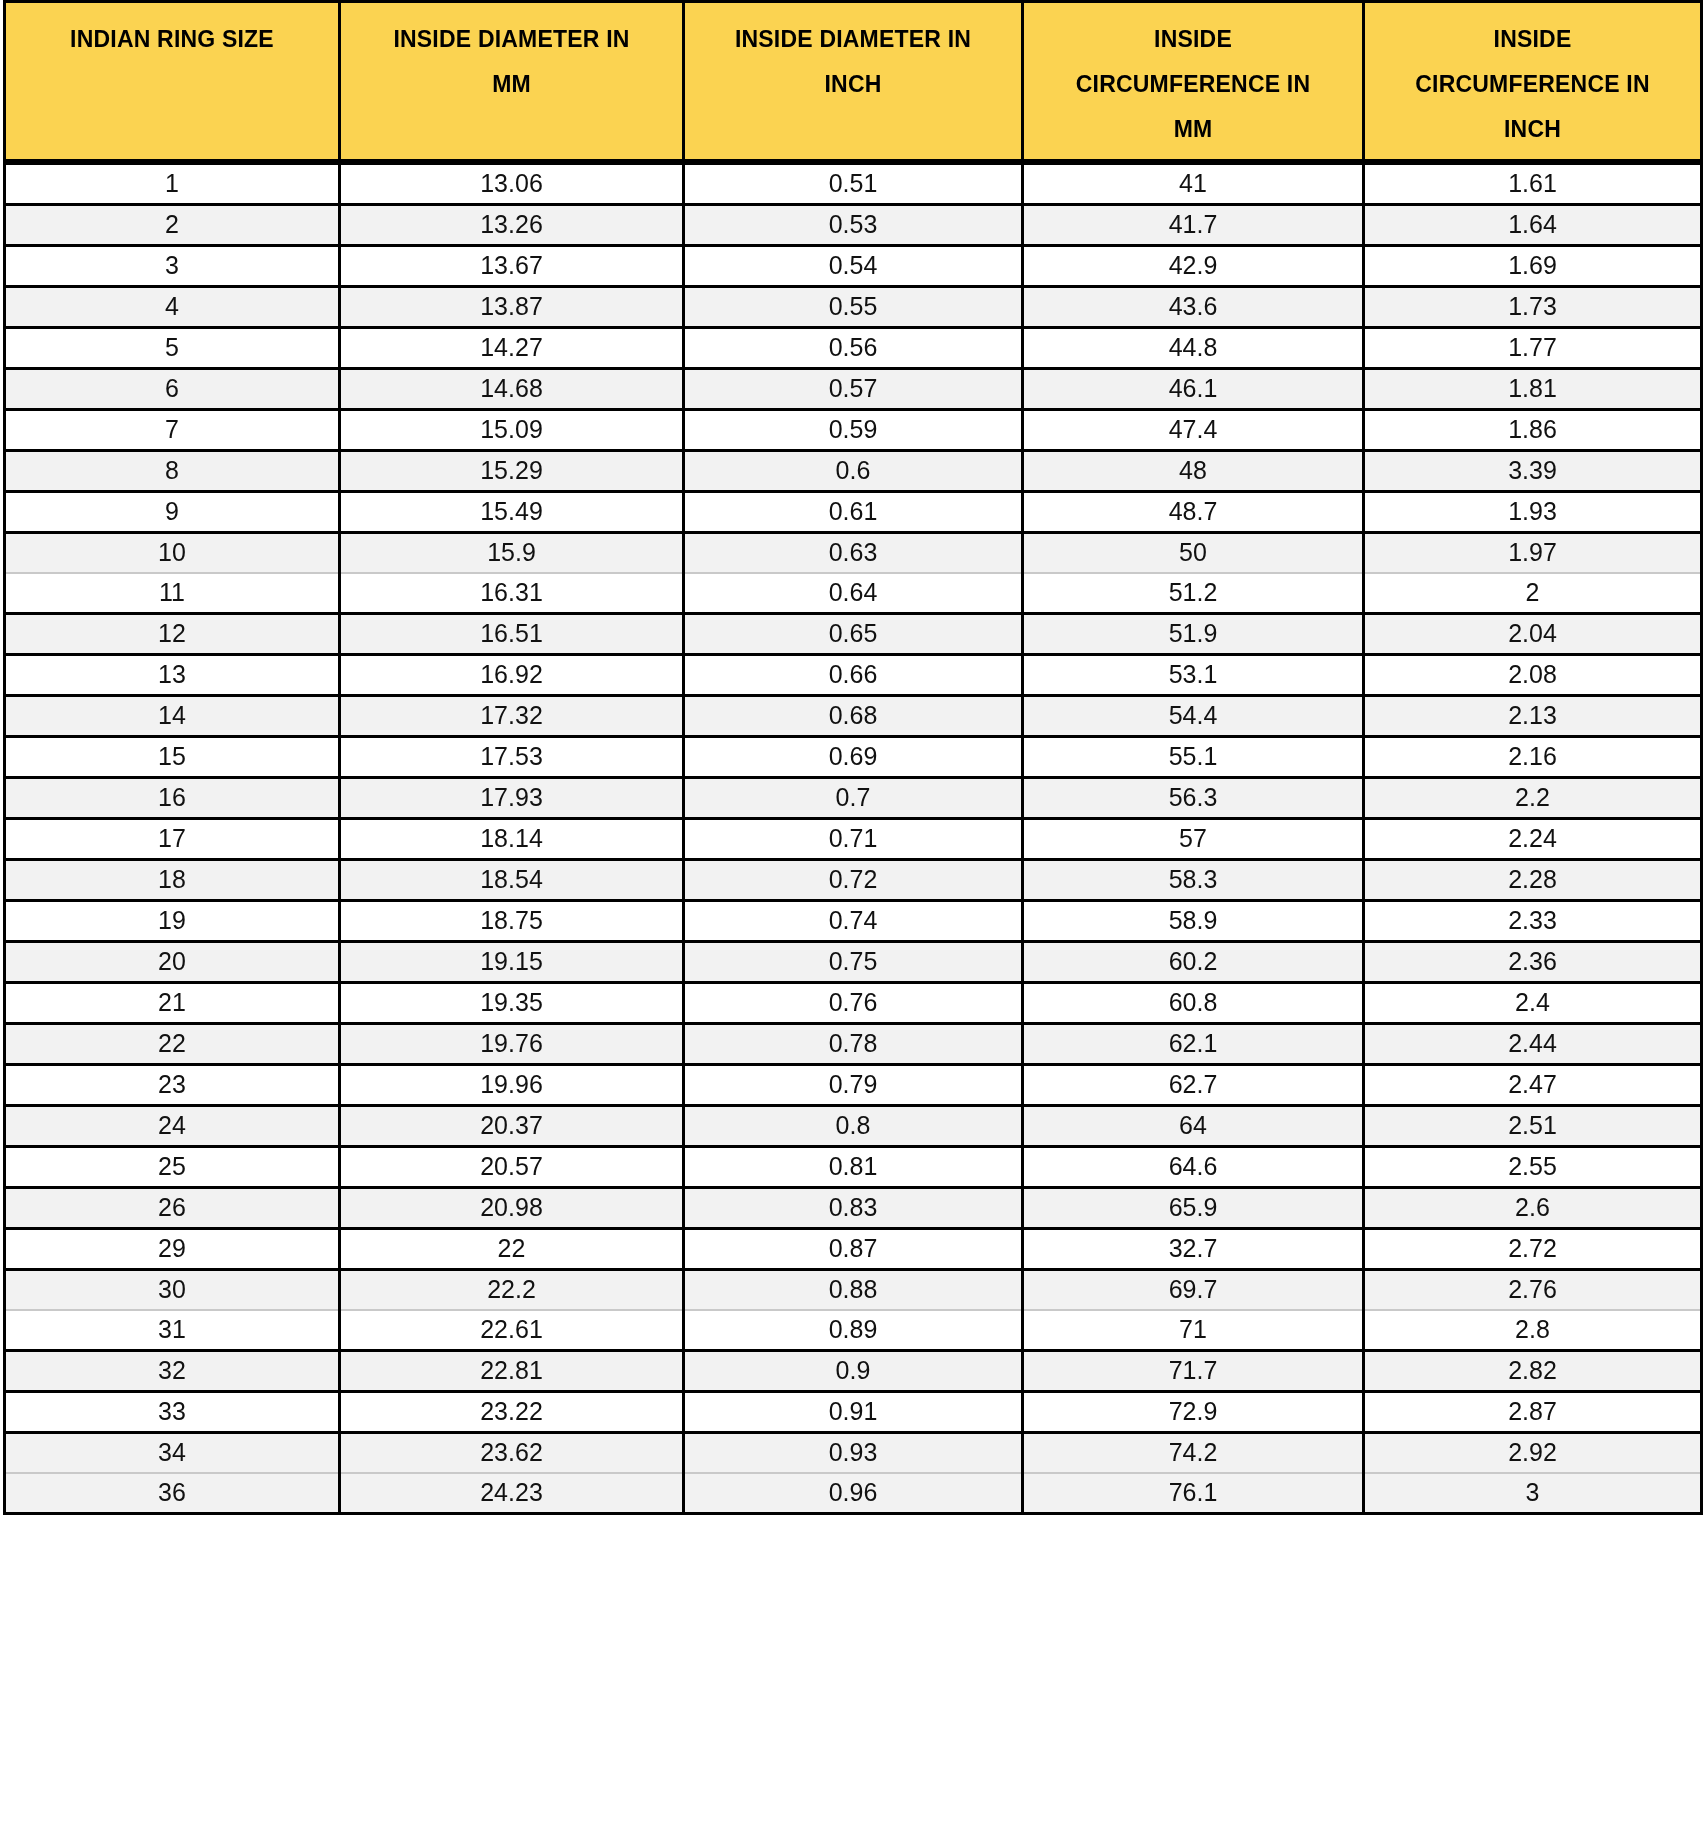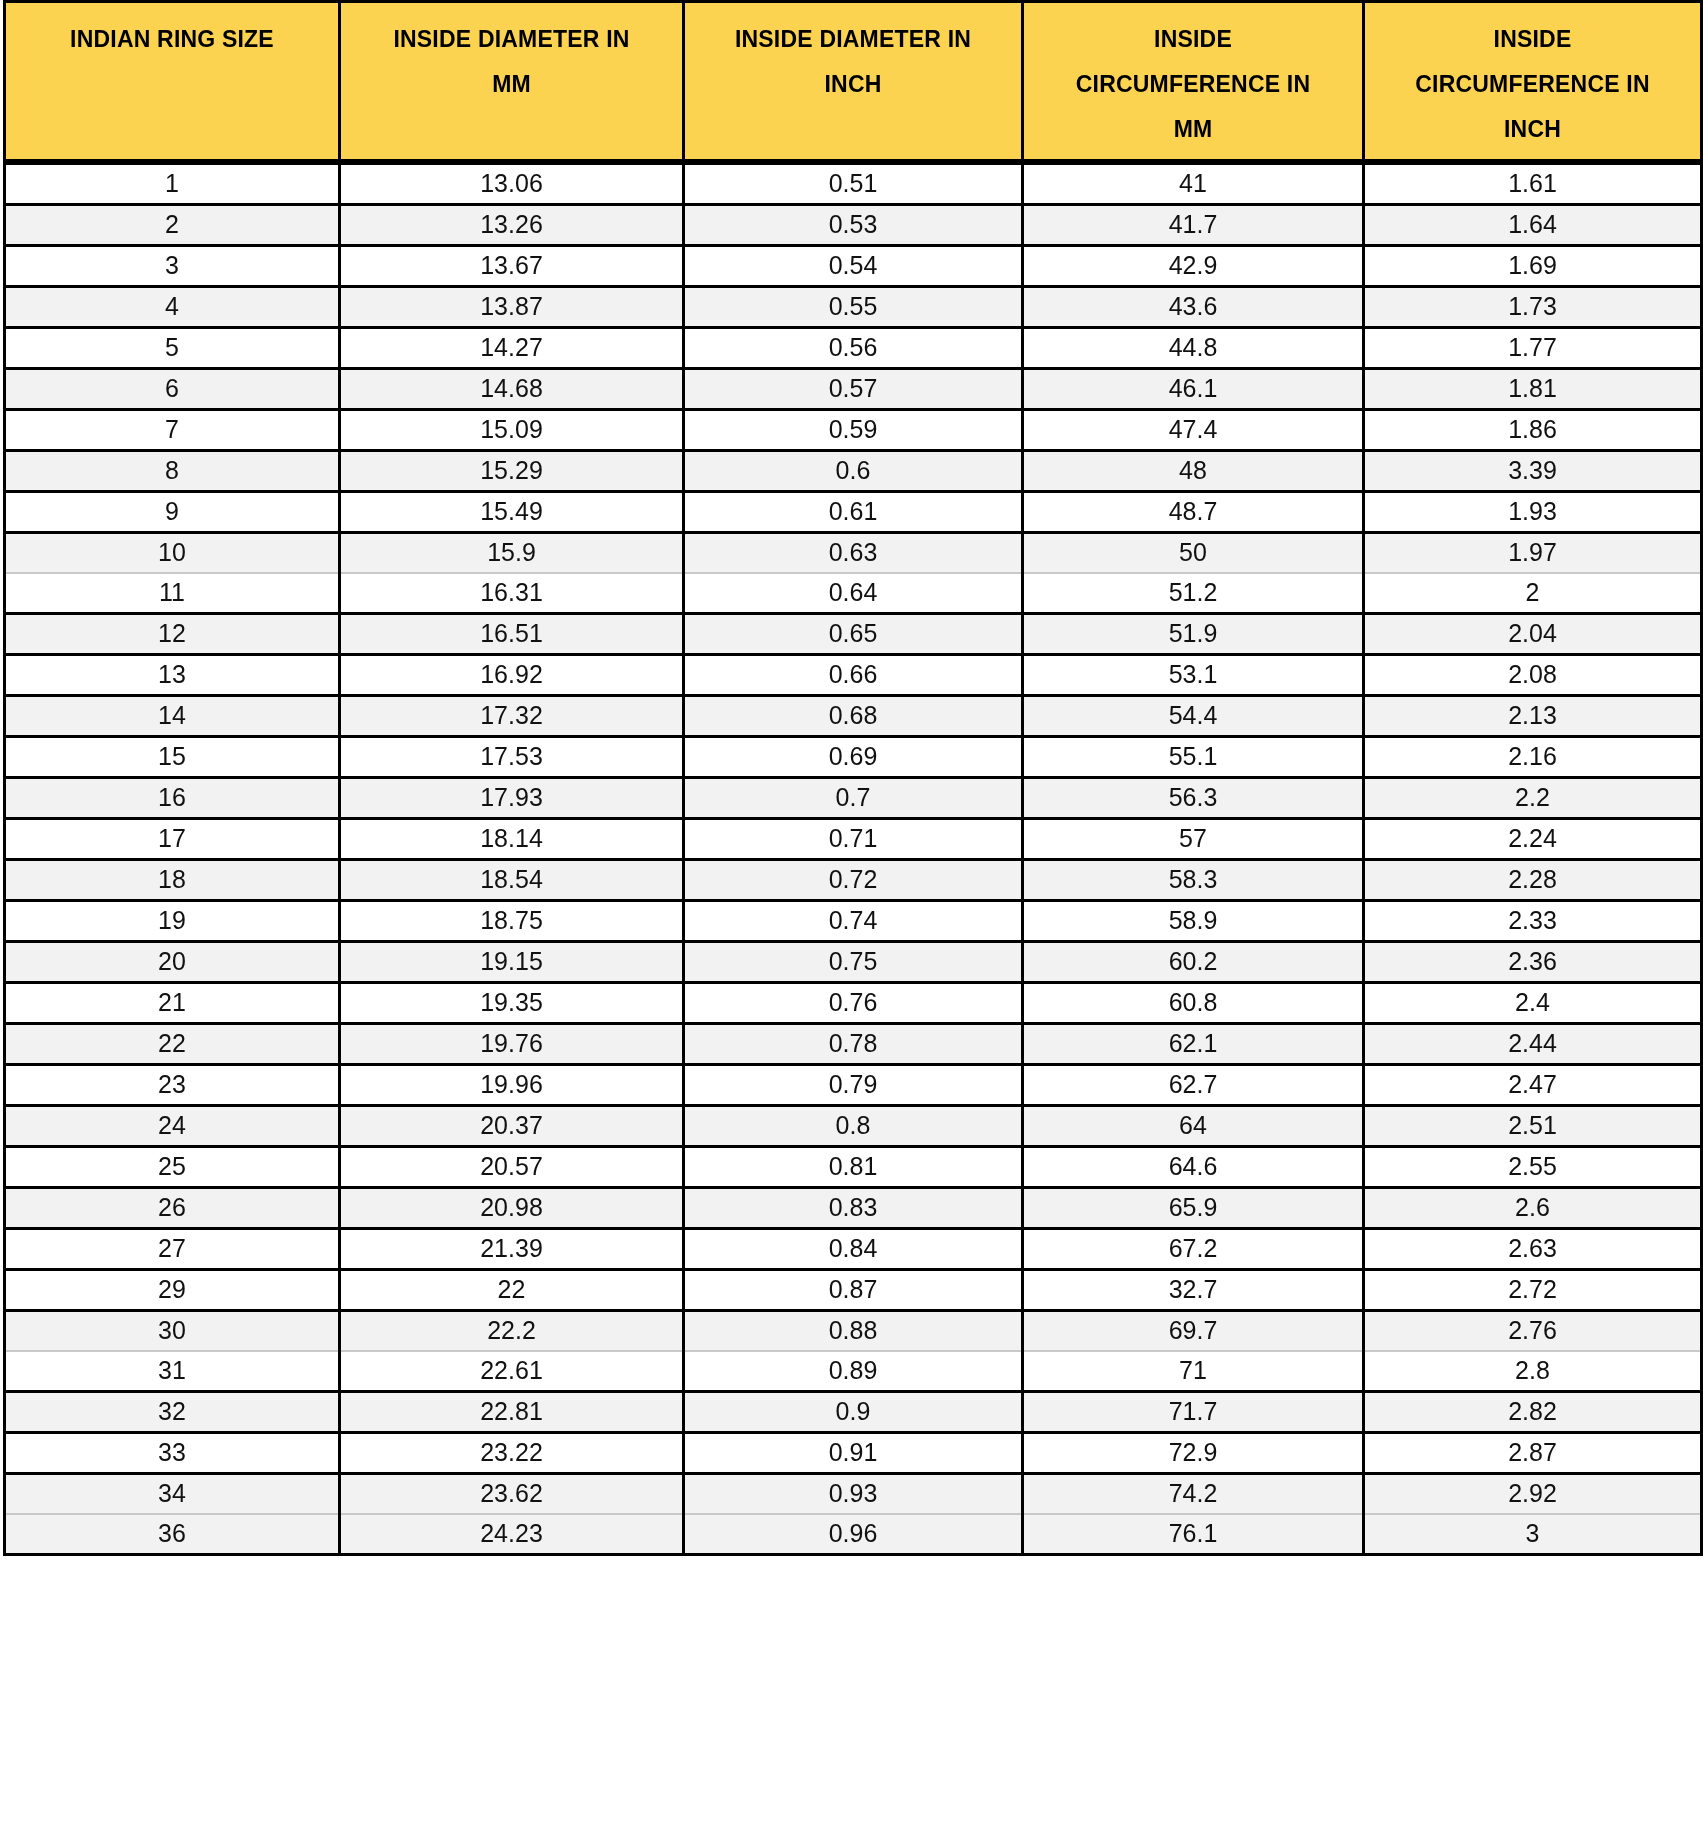--- a/index.html
+++ b/index.html
@@ -279,27 +279,20 @@
         <td>2.55</td>
       </tr>
       <tr class="even">
         <td>26</td>
         <td>20.98</td>
         <td>0.83</td>
         <td>65.9</td>
         <td>2.6</td>
       </tr>
       <tr class="odd">
-        <td>27</td>
-        <td>21.39</td>
-        <td>0.84</td>
-        <td>67.2</td>
-        <td>2.63</td>
-      </tr>
-      <tr class="odd">
         <td>29</td>
         <td>22</td>
         <td>0.87</td>
         <td>32.7</td>
         <td>2.72</td>
       </tr>
       <tr class="even faint-sep">
         <td>30</td>
         <td>22.2</td>
         <td>0.88</td>

